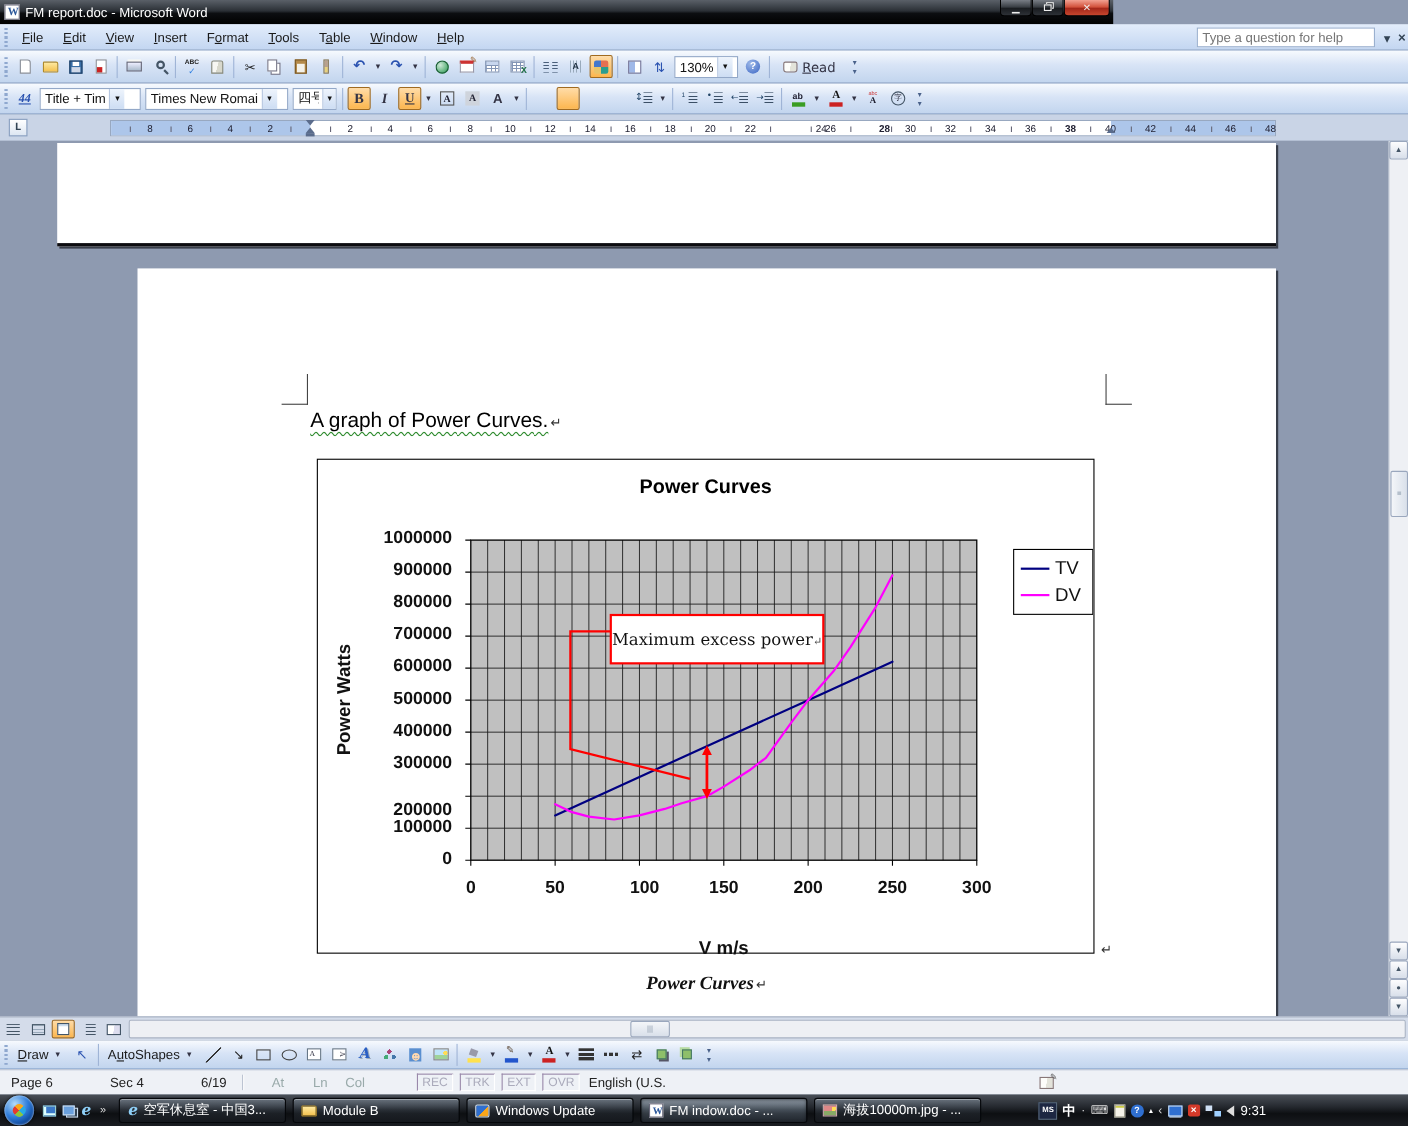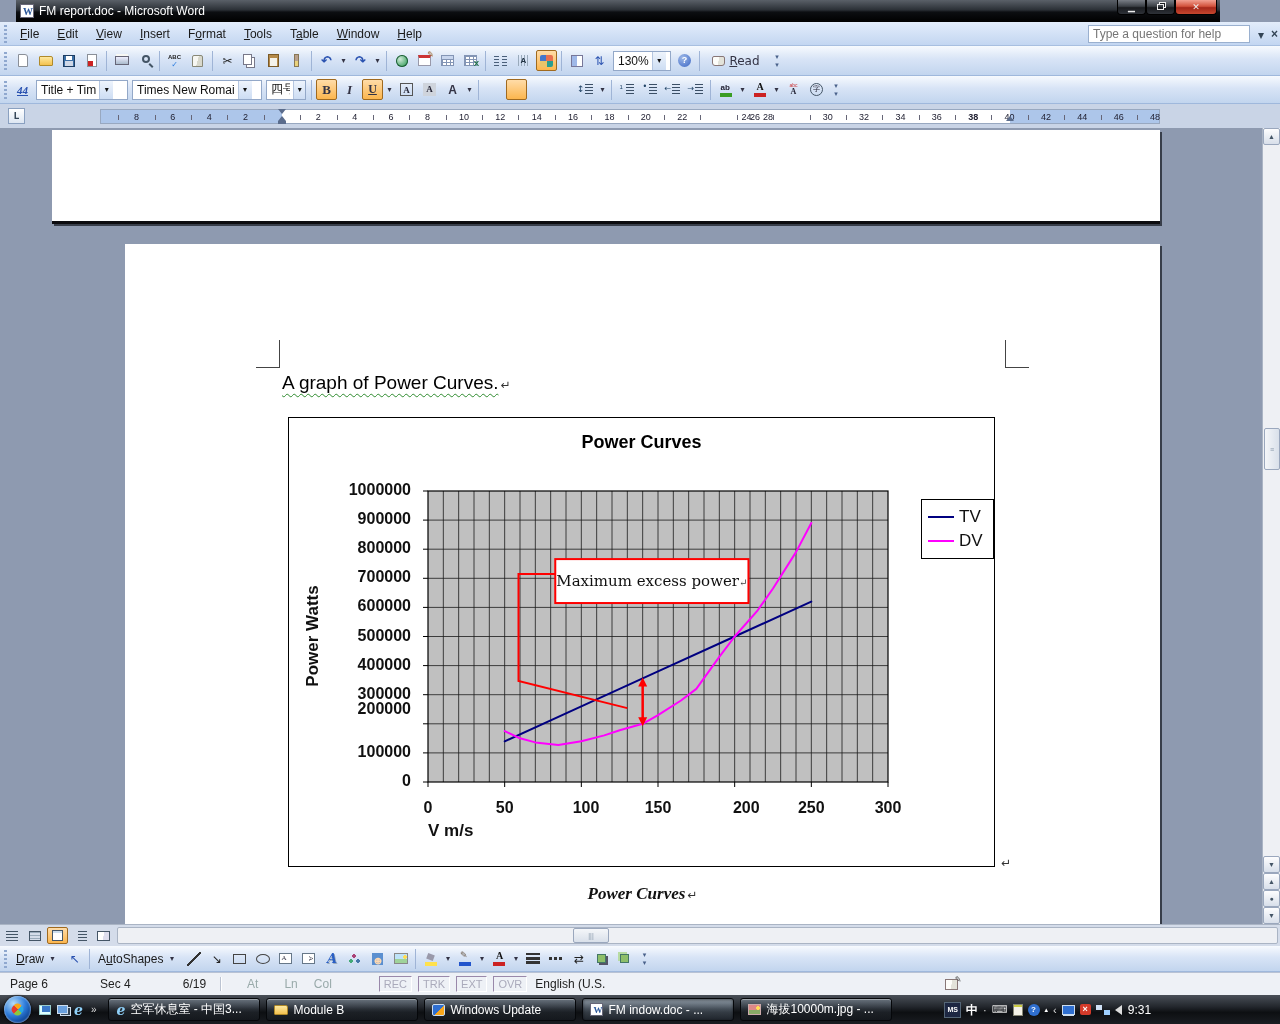--- a/index.html
+++ b/index.html
@@ -2,21 +2,21 @@
 <html><head>
 <meta charset="utf-8">
 <style>
   *{margin:0;padding:0;box-sizing:border-box}
   body{background:#444}
   #screen{position:relative;width:1280px;height:1024px;overflow:hidden;background:#8e9ab0;
     font-family:"Liberation Sans",sans-serif;font-size:12px;color:#111}
   .abs{position:absolute}
 
   
-  #titlebar{left:16px;top:0;width:1204px;height:22px;
+  #titlebar{left:0;top:0;width:1012px;height:22px;
     background:linear-gradient(#5a6068,#2b3036 45%,#0c0e11 55%,#000);display:flex;align-items:center;color:#fff}
   .s-word{width:14px;height:14px;margin:0 5px 0 4px;background:#fff;border:1px solid #667;position:relative}
   .s-word::after{content:"W";position:absolute;left:2px;top:1px;font:bold 10px/12px "Liberation Serif",serif;color:#2b579a}
   .wbtns{position:absolute;right:3px;top:0;display:flex}
   .wbtn{width:29px;height:15px;border:1px solid #000;border-top:none;border-radius:0 0 4px 4px;
     background:linear-gradient(#787d85,#3a3f45 45%,#191c20 55%,#2e3238);display:flex;align-items:center;justify-content:center;color:#eee;font-size:9px}
   .wbtn.close{width:42px;background:linear-gradient(#f2a192,#d2523c 45%,#a5281a 55%,#c6472f)}
   .rst{width:7px;height:6px;border:1px solid #eee;box-shadow:2px -2px 0 -1px #191c20,2px -2px 0 0 #eee}
 
   
@@ -156,21 +156,21 @@
   #doc-heading{position:absolute;left:282px;top:244px;font:19px "Liberation Sans",sans-serif;color:#000;
     text-decoration:underline wavy #2e8b2e 1px;text-underline-offset:4px}
   .pilcrow{font:12px "DejaVu Sans",sans-serif;color:#333;text-decoration:none;display:inline-block;margin-left:2px}
   #chart-frame{position:absolute;left:288px;top:289px;width:707px;height:450px;background:#fff;border:1px solid #000}
   #chart-title{position:absolute;left:0;right:0;top:14px;text-align:center;font:bold 18px "Liberation Sans",sans-serif;color:#000}
   #plot-svg{position:absolute;left:133px;top:72px}
   #y-ticks .yt{position:absolute;left:0;width:122px;text-align:right;font:bold 16px/18px "Liberation Sans",sans-serif}
   #x-ticks .xt{position:absolute;width:50px;text-align:center;font:bold 16px/18px "Liberation Sans",sans-serif;top:0}
   #x-ticks{position:absolute;left:139px;top:381px;width:460px;height:20px}
   #y-title{position:absolute;left:24px;top:218px;transform:translate(-50%,-50%) rotate(-90deg);font:bold 17px "Liberation Sans",sans-serif;white-space:nowrap}
-  #x-title{position:absolute;left:139px;width:460px;top:403px;text-align:left;font:bold 17px "Liberation Sans",sans-serif}
+  #x-title{position:absolute;left:139px;width:460px;top:434px;text-align:center;font:bold 17px "Liberation Sans",sans-serif}
   #legend{position:absolute;left:632px;top:81px;width:73px;height:60px;border:1px solid #000;background:#fff;display:flex;flex-direction:column;justify-content:center;gap:4px;padding-left:6px}
   .lg-row{display:flex;align-items:center;gap:5px}
   .lg-swatch{width:26px;height:0;border-top:2px solid}
   .lg-label{font:17px "Liberation Sans",sans-serif}
   #chart-caption{position:absolute;left:125px;top:756px;width:1035px;text-align:center;
     font:italic bold 17px "Liberation Serif",serif}
   #after-chart-mark{position:absolute;left:999px;top:728px}
 
   
   #vscroll{position:absolute;right:0;top:0;width:18px;height:796px;background:#eef0f4;border-left:1px solid #aab4c4}
@@ -461,21 +461,21 @@
         <div class="rnum" style="left: 318.52px;">8</div>
         <div class="rnum" style="left: 354.9px;">10</div>
         <div class="rnum" style="left: 391.28px;">12</div>
         <div class="rnum" style="left: 427.66px;">14</div>
         <div class="rnum" style="left: 464.04px;">16</div>
         <div class="rnum" style="left: 500.42px;">18</div>
         <div class="rnum" style="left: 536.8px;">20</div>
         <div class="rnum" style="left: 573.18px;">22</div>
         <div class="rnum" style="left: 609.56px; margin-left: 28px;">24</div>
         <div class="rnum" style="left: 645.94px;">26</div>
-        <div class="rnum" style="left: 659px;">28</div>
+        <div class="rnum" style="left: 695px; font-weight: bold;">28</div>
         <div class="rnum" style="left: 718.7px;">30</div>
         <div class="rnum" style="left: 755.08px;">32</div>
         <div class="rnum" style="left: 791.46px;">34</div>
         <div class="rnum" style="left: 827.84px;">36</div>
         <div class="rnum" style="left: 864.22px; font-weight: bold;">38</div>
         <div class="rnum" style="left: 900.6px;">40</div>
         <div class="rnum" style="left: 936.98px;">42</div>
         <div class="rnum" style="left: 973.36px;">44</div>
         <div class="rnum" style="left: 1009.74px;">46</div>
         <div class="rnum" style="left: 1046.12px;">48</div>
@@ -522,21 +522,21 @@
     <div class="crop tr" style="left:1005px;top:212px"></div>
 
     <div id="doc-heading"><span>A graph of Power Curves.</span><span class="pilcrow">↵</span></div>
 
     <div id="chart-frame">
       <div id="chart-title">Power Curves</div>
       <div id="y-title">Power Watts</div>
       <div id="y-ticks">
           <div class="yt" style="top: 354px;">0</div>
           <div class="yt" style="top: 324.9px;">100000</div>
-          <div class="yt" style="top: 282px;">200000</div>
+          <div class="yt" style="top: 310px;">200000</div>
           <div class="yt" style="top: 266.7px;">300000</div>
           <div class="yt" style="top: 237.6px;">400000</div>
           <div class="yt" style="top: 208.5px;">500000</div>
           <div class="yt" style="top: 179.4px;">600000</div>
           <div class="yt" style="top: 150.3px;">700000</div>
           <div class="yt" style="top: 121.2px;">800000</div>
           <div class="yt" style="top: 92.1px;">900000</div>
           <div class="yt" style="top: 63px;">1000000</div>
         </div>
       <svg id="plot-svg" width="467" height="299" viewBox="-6 -1 467 299">
@@ -605,21 +605,21 @@
           <polygon points="210.16666666666666,195.404 219.16666666666666,195.404 214.66666666666666,186.404" fill="#ff0000"></polygon>
           <polygon points="210.16666666666666,226.255 219.16666666666666,226.255 214.66666666666666,235.255" fill="#ff0000"></polygon>
           <rect x="127.26666666666667" y="68.094" width="193.2" height="43.941" fill="#fff" stroke="#ff0000" stroke-width="2"></rect>
           <text x="223.86666666666665" y="95.0645" text-anchor="middle" font-family="DejaVu Serif, Liberation Serif, serif" font-size="15" fill="#111">Maximum excess power<tspan font-size="10" fill="#444">↵</tspan></text>
         </svg>
       <div id="x-ticks">
           <div class="xt" style="left: -25px;">0</div>
           <div class="xt" style="left: 51.6667px;">50</div>
           <div class="xt" style="left: 133px;">100</div>
           <div class="xt" style="left: 205px;">150</div>
-          <div class="xt" style="left: 281.667px; text-align: right;">200</div>
+          <div class="xt" style="left: 281.667px;">200</div>
           <div class="xt" style="left: 358.333px;">250</div>
           <div class="xt" style="left: 435px;">300</div>
         </div>
       <div id="x-title">V m/s</div>
       <div id="legend">
           <div class="lg-row">
             <span class="lg-swatch" style="border-top-color: rgb(0, 0, 128);"></span>
             <span class="lg-label">TV</span>
           </div>
           <div class="lg-row">

